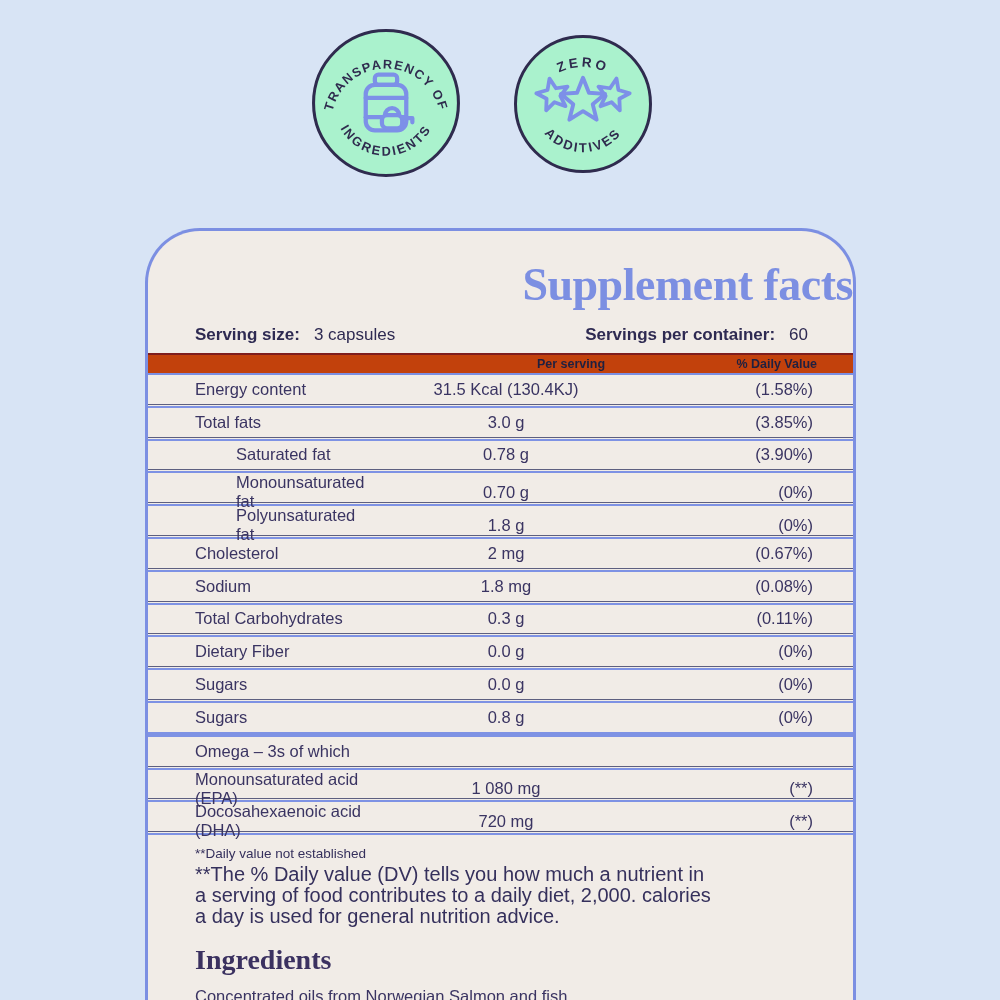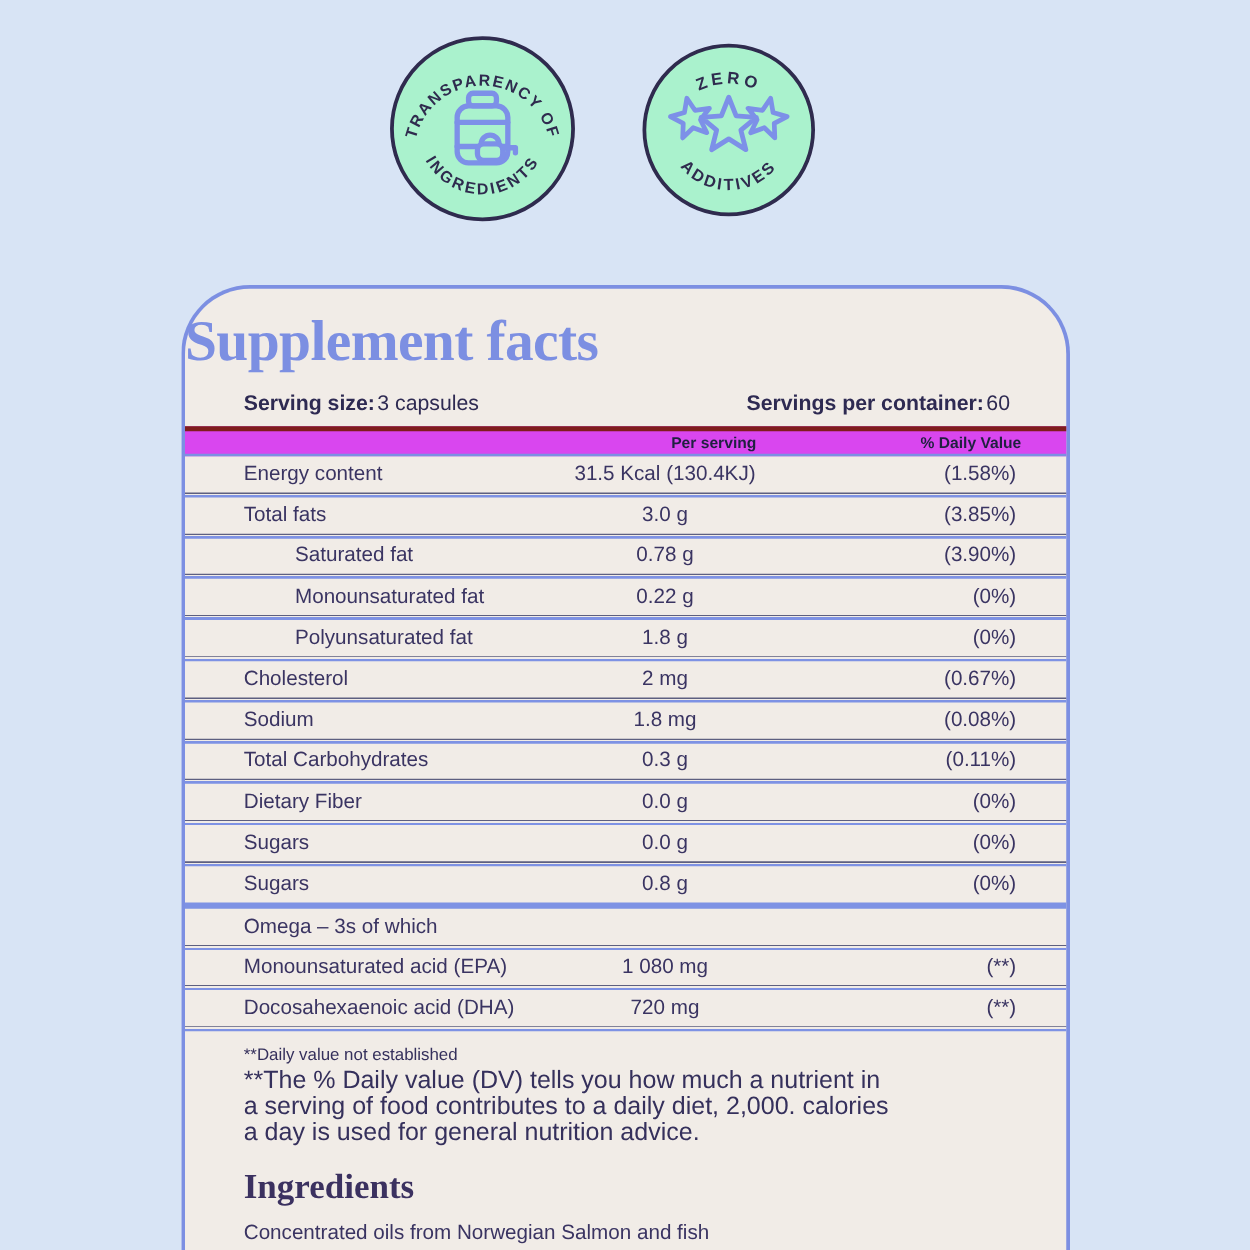--- a/index.html
+++ b/index.html
@@ -22,48 +22,48 @@
 
   
   .card{
     position:absolute;left:145px;top:228px;width:711px;height:800px;
     box-sizing:border-box;
     background:#f1ece7;
     border:3px solid #7c8fe2;border-bottom:none;
     border-radius:55px 55px 0 0;
   }
   .card-title{
-    margin:16px 0 0 0;text-align:left;
+    margin:28px 0 0 0;text-align:right;
     font-family:"Liberation Serif","DejaVu Serif",serif;
     font-weight:bold;font-size:46px;line-height:52px;
     color:#7c8fe2;letter-spacing:-0.5px;
   }
   .serving-row{
     display:flex;justify-content:space-between;align-items:baseline;
     margin-top:14px;padding:0 45px 0 47px;
     font-size:17px;color:#2e2a52;
   }
-  .serving-group{display:flex;gap:2px;align-items:baseline;}
+  .serving-group{display:flex;gap:14px;align-items:baseline;}
   .lbl-bold{font-weight:bold;}
 
   .band{
     position:relative;margin-top:8px;height:18px;
-    background:#d946ef;
-    border-top:4px solid #7f1d1d;border-bottom:2px solid #7c8fe2;
+    background:#c2410c;
+    border-top:2px solid #7f1d1d;border-bottom:2px solid #7c8fe2;
     font-size:12.5px;font-weight:bold;color:#1f2040;
   }
   .band-per-serving{position:absolute;left:423px;top:2px;transform:translateX(-50%);}
   .band-daily-value{position:absolute;right:36px;top:2px;}
 
   
   .rows{font-size:16.5px;color:#3a3462;}
   .row{
     display:grid;grid-template-columns:1fr 210px 176px;
     align-items:center;height:28.8px;
-    box-sizing:border-box;padding-right:40px;
+    box-sizing:border-box;padding-right:40px;gap:26px;
   }
   .cell-label{padding-left:47px;}
   .row.indent .cell-label{padding-left:88px;}
   .cell-val{text-align:center;}
   .cell-dv{text-align:right;}
   .sep{height:4px;background:linear-gradient(to bottom,#5d5f80 0 1px,rgba(0,0,0,0) 1px 2px,#7e92e4 2px 4px);}
   .sep-thick{height:5px;background:#7e92e4;}
 
   
   .footnotes{margin-top:9px;padding-left:47px;color:#35305c;}
@@ -165,21 +165,21 @@
 
       <div class="row indent">
         <span class="cell-label">Saturated fat</span>
         <span class="cell-val">0.78 g</span>
         <span class="cell-dv">(3.90%)</span>
       </div>
       <div class="sep"></div>
 
       <div class="row indent">
         <span class="cell-label">Monounsaturated fat</span>
-        <span class="cell-val">0.22 g</span>
+        <span class="cell-val">0.70 g</span>
         <span class="cell-dv">(0%)</span>
       </div>
       <div class="sep"></div>
 
       <div class="row indent">
         <span class="cell-label">Polyunsaturated fat</span>
         <span class="cell-val">1.8 g</span>
         <span class="cell-dv">(0%)</span>
       </div>
       <div class="sep"></div>

